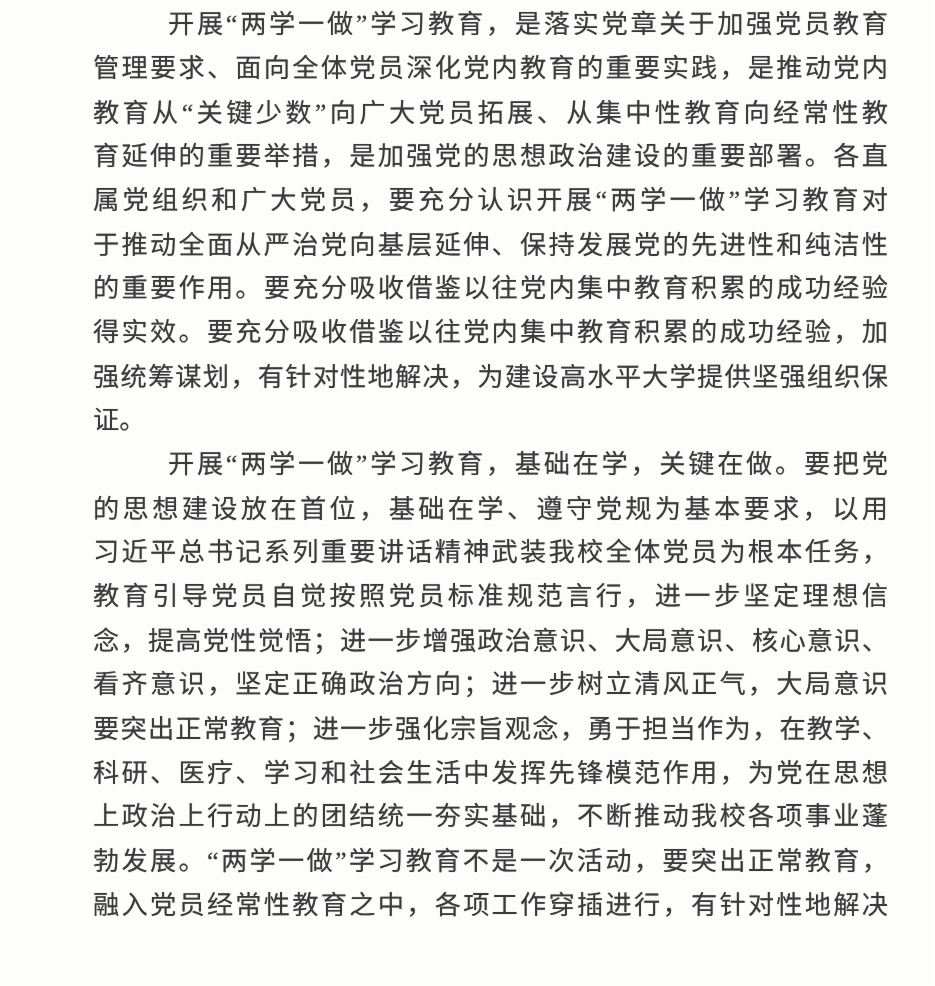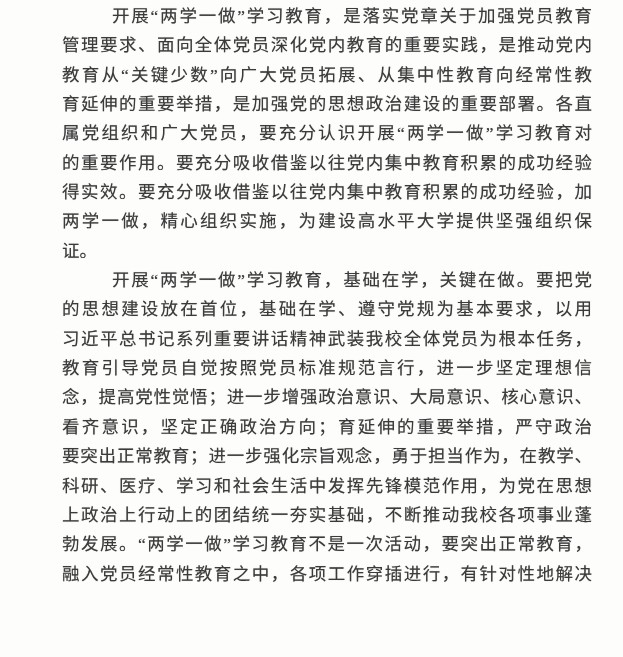--- a/index.html
+++ b/index.html
@@ -46,29 +46,30 @@
 </head>
 <body>
 
 <div class="page">
   <div class="doc" id="doc">
       <div class="line indent justify">开展“两学一做”学习教育，是落实党章关于加强党员教育</div>
       <div class="line justify">管理要求、面向全体党员深化党内教育的重要实践，是推动党内</div>
       <div class="line justify">教育从“关键少数”向广大党员拓展、从集中性教育向经常性教</div>
       <div class="line justify">育延伸的重要举措，是加强党的思想政治建设的重要部署。各直</div>
       <div class="line justify">属党组织和广大党员，要充分认识开展“两学一做”学习教育对</div>
+      <div class="line justify">于推动全面从严治党向基层延伸、保持发展党的先进性和纯洁性</div>
       <div class="line justify">的重要作用。要充分吸收借鉴以往党内集中教育积累的成功经验</div>
       <div class="line justify">得实效。要充分吸收借鉴以往党内集中教育积累的成功经验，加</div>
-      <div class="line justify">两学一做，精心组织实施，为建设高水平大学提供坚强组织保</div>
+      <div class="line justify">强统筹谋划，有针对性地解决，为建设高水平大学提供坚强组织保</div>
       <div class="line">证。</div>
       <div class="line indent justify">开展“两学一做”学习教育，基础在学，关键在做。要把党</div>
       <div class="line justify">的思想建设放在首位，基础在学、遵守党规为基本要求，以用</div>
       <div class="line justify">习近平总书记系列重要讲话精神武装我校全体党员为根本任务，</div>
       <div class="line justify">教育引导党员自觉按照党员标准规范言行，进一步坚定理想信</div>
       <div class="line justify">念，提高党性觉悟；进一步增强政治意识、大局意识、核心意识、</div>
-      <div class="line justify">看齐意识，坚定正确政治方向；育延伸的重要举措，严守政治</div>
+      <div class="line justify">看齐意识，坚定正确政治方向；进一步树立清风正气，大局意识</div>
       <div class="line justify">要突出正常教育；进一步强化宗旨观念，勇于担当作为，在教学、</div>
       <div class="line justify">科研、医疗、学习和社会生活中发挥先锋模范作用，为党在思想</div>
       <div class="line justify">上政治上行动上的团结统一夯实基础，不断推动我校各项事业蓬</div>
       <div class="line justify">勃发展。“两学一做”学习教育不是一次活动，要突出正常教育，</div>
       <div class="line justify">融入党员经常性教育之中，各项工作穿插进行，有针对性地解决</div>
     </div>
 </div>
 
 </body></html>

